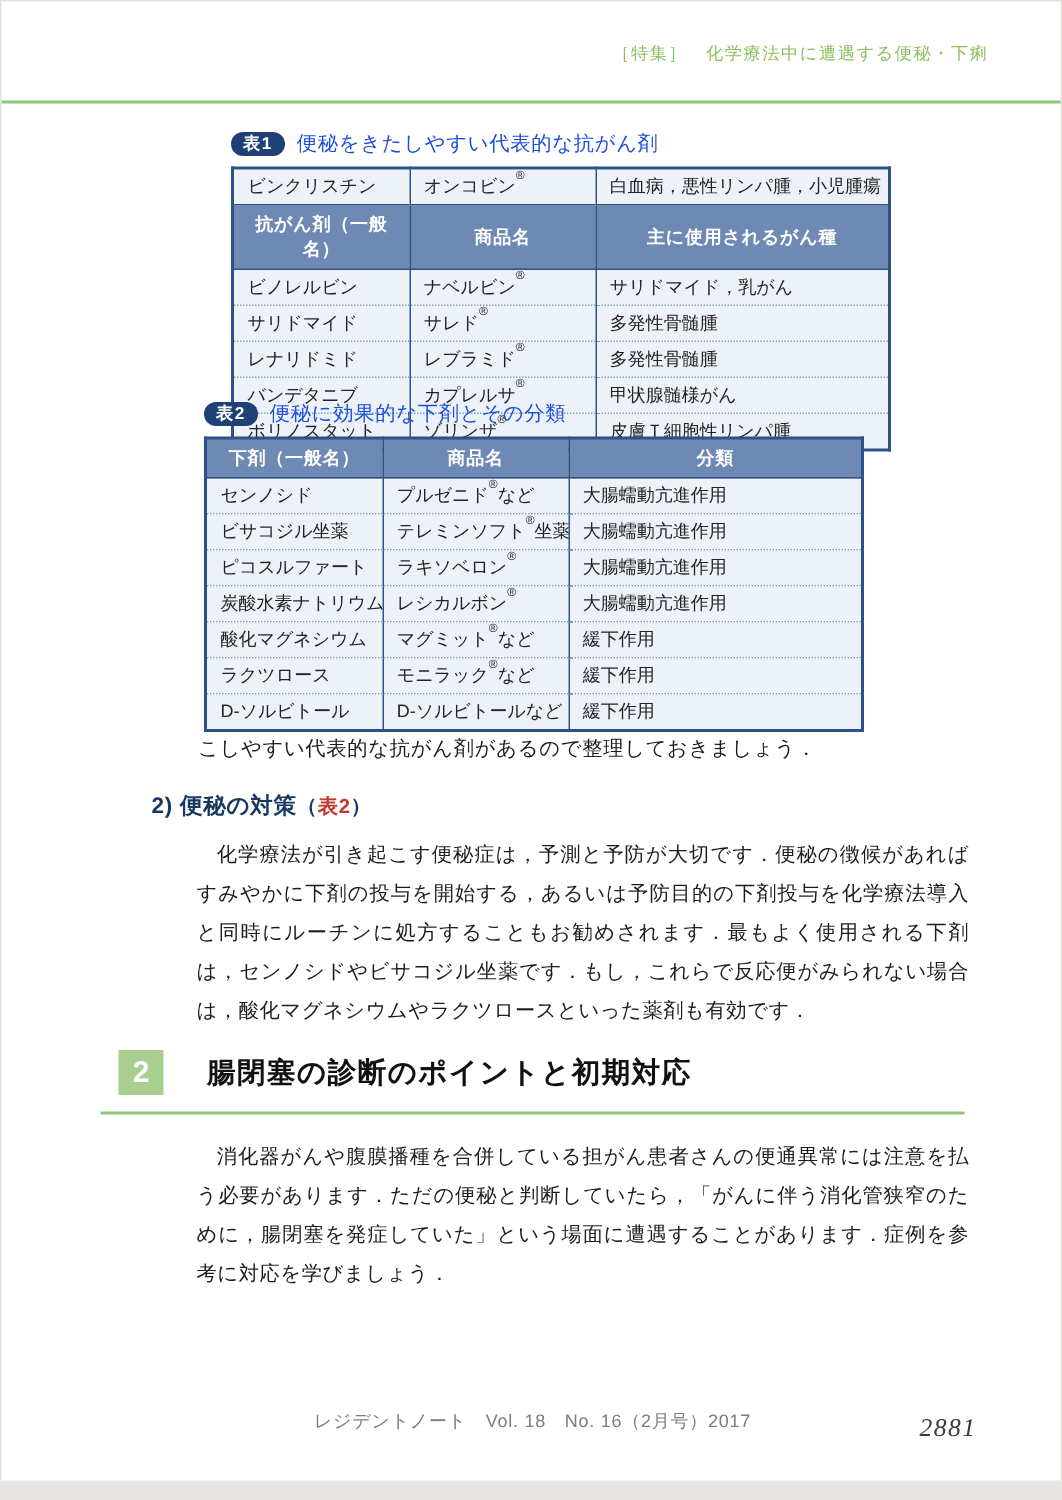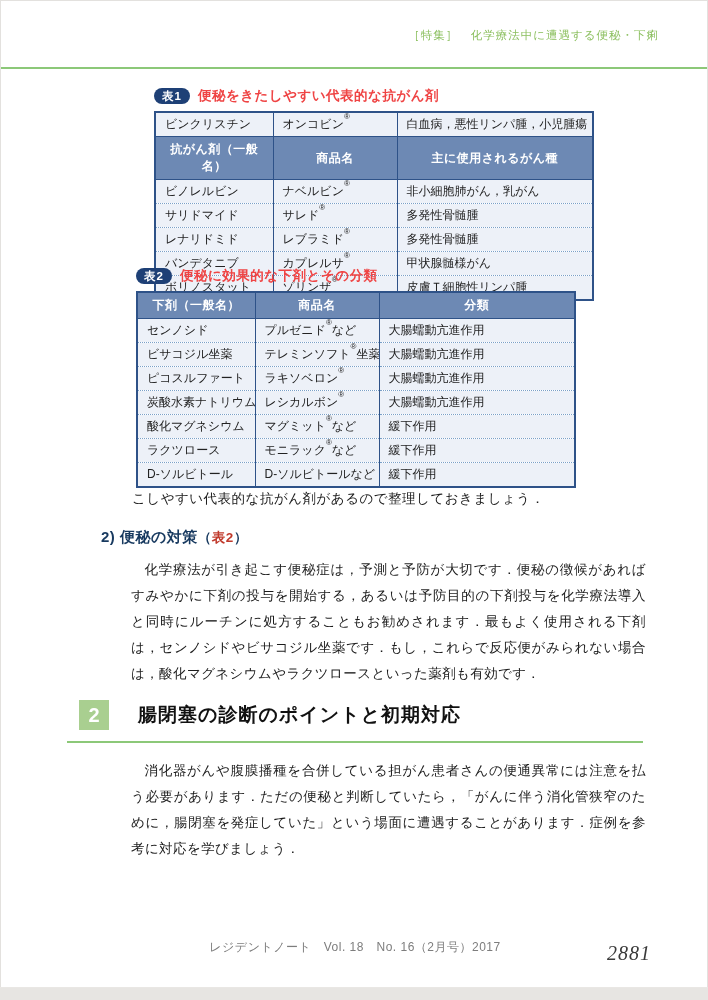--- a/index.html
+++ b/index.html
@@ -23,21 +23,21 @@
   .hd-rule { position:absolute; top:66px; left:0; width:708px; height:2px; background:#8cc878; }
 
   
   .tbl-block { position:absolute; left:135px; width:440px; }
   .tbl-caption { display:flex; align-items:center; height:18px; margin-bottom:6px; }
   .tbl-badge {
     display:inline-block; background:#1e4076; color:#fff;
     font-size:11.5px; font-weight:bold; line-height:16px;
     padding:0 8px; border-radius:9px; margin-right:8px; letter-spacing:1px;
   }
-  .tbl-title { font-size:13.5px; font-weight:bold; color:#ef4444; letter-spacing:0.5px; }
+  .tbl-title { font-size:13.5px; font-weight:normal; color:#1d4ed8; letter-spacing:0.5px; }
 
   table.dtable {
     border-collapse:collapse; width:440px; table-layout:fixed;
     border:2px solid #2e5288;
   }
   table.dtable col.c1 { width:118px; }
   table.dtable col.c2 { width:124px; }
   table.dtable col.c3 { width:196px; }
   table.dtable th {
     background:#6d89b4; color:#fff; font-size:12px; font-weight:bold;
@@ -79,21 +79,21 @@
   .sec-title { font-size:19px; font-weight:bold; color:#111; margin-left:29px; letter-spacing:1px; }
 
   
   .footer-journal {
     position:absolute; left:100px; top:938px; width:508px; text-align:center;
     font-size:12px; color:#7d7d7d; letter-spacing:0.5px;
   }
   .footer-page {
     position:absolute; right:56px; top:941px;
     font-family:"Liberation Serif","DejaVu Serif",serif;
-    font-style:italic; font-size:20px; color:#3a3a3a; letter-spacing:1px;
+    font-style:italic; font-size:17px; color:#3a3a3a; letter-spacing:1px;
   }
 </style>
 </head>
 <body>
 
 <div class="page">
 
   <div class="hd-label">［特集］　化学療法中に遭遇する便秘・下痢</div>
   <div class="hd-rule"></div>
 
@@ -115,21 +115,21 @@
         <td class="reg-wrap">白血病，悪性リンパ腫，小児腫瘍</td>
       </tr>
       <tr>
         <th>抗がん剤（一般名）</th>
         <th>商品名</th>
         <th>主に使用されるがん種</th>
       </tr>
       <tr>
         <td class="reg-wrap">ビノレルビン</td>
         <td class="reg-wrap">ナベルビン<sup class="reg">®</sup></td>
-        <td class="reg-wrap">非小細胞肺がん，乳がん</td>
+        <td class="reg-wrap">サリドマイド，乳がん</td>
       </tr>
       <tr>
         <td class="reg-wrap">サリドマイド</td>
         <td class="reg-wrap">サレド<sup class="reg">®</sup></td>
         <td class="reg-wrap">多発性骨髄腫</td>
       </tr>
       <tr>
         <td class="reg-wrap">レナリドミド</td>
         <td class="reg-wrap">レブラミド<sup class="reg">®</sup></td>
         <td class="reg-wrap">多発性骨髄腫</td>

